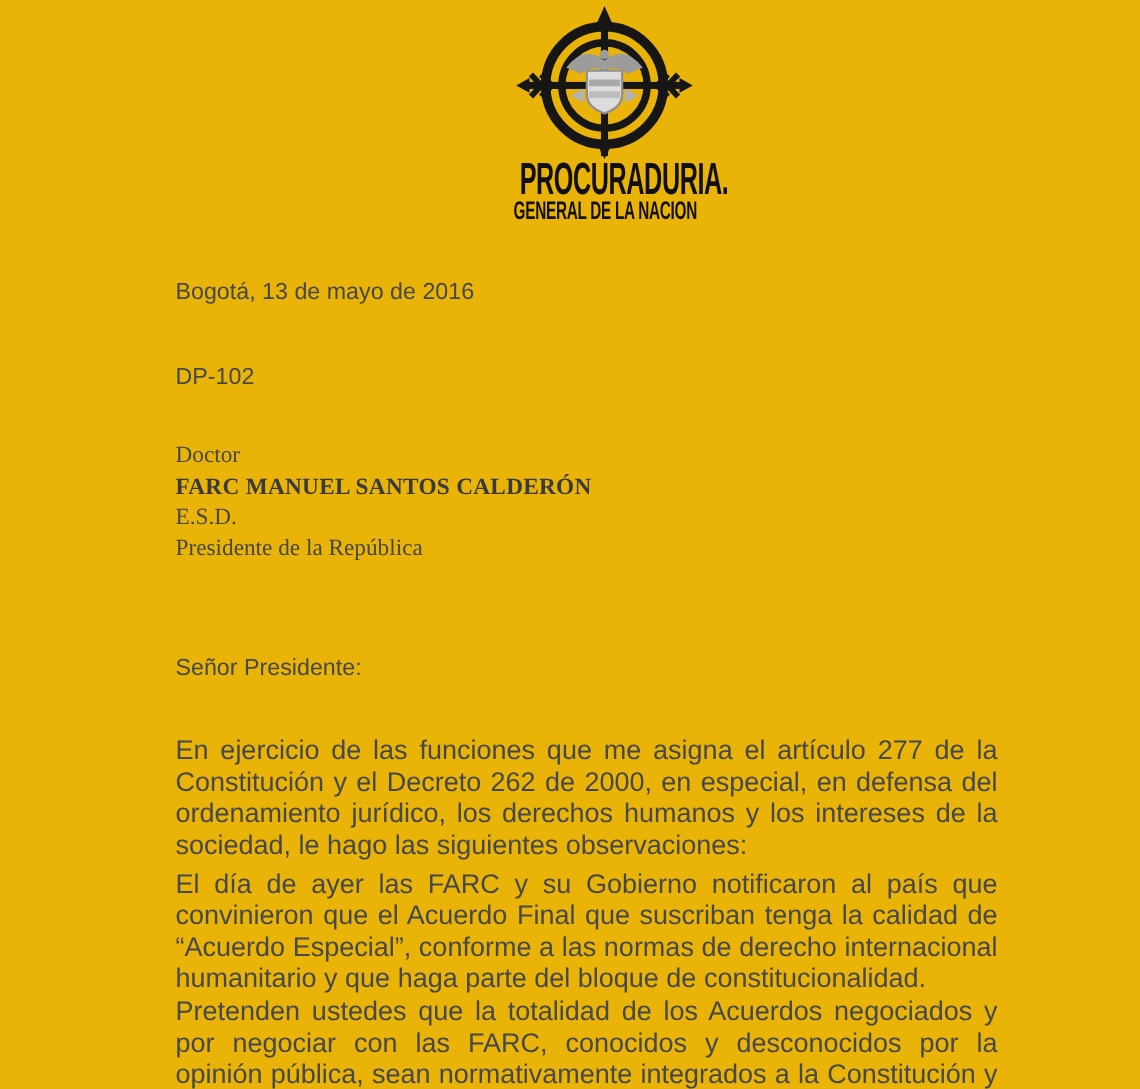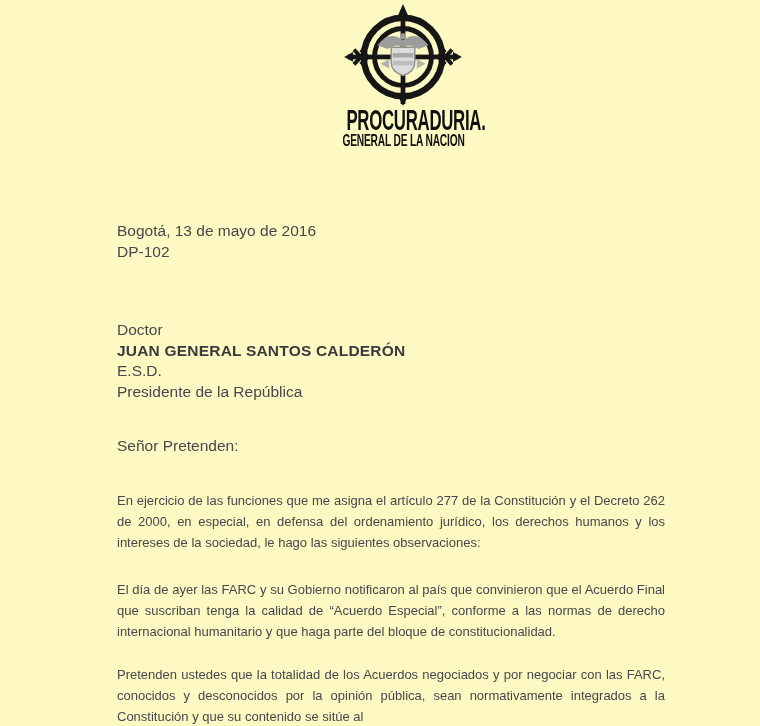--- a/index.html
+++ b/index.html
@@ -9,21 +9,21 @@
   }
   body {
     width: 760px; height: 726px;
     font-family: "Liberation Sans", sans-serif;
     color: #45484c;
     overflow: hidden;
   }
   .page {
     position: relative;
     width: 760px; height: 726px;
-    background: #fef9c3;
+    background: #eab308;
   }
   
   .letterhead {
     position: absolute;
     left: 302px; top: 4px;
     width: 202px;
     text-align: center;
   }
   .seal { display: block; margin: 0 auto; }
   .lh1 {
@@ -42,31 +42,31 @@
     font-size: 17px;
     line-height: 16px;
     color: #101010;
     white-space: nowrap;
     transform: scaleX(0.60);
     transform-origin: 50% 50%;
     letter-spacing: -0.3px;
   }
   
   .txt { font-size: 15.5px; }
-  .date       { position: absolute; left: 117px; top: 186px; margin-top: 36px; }
+  .date       { position: absolute; left: 117px; top: 186px; }
   .ref        { position: absolute; left: 117px; top: 243px; }
-  .addr       { position: absolute; left: 117px; top: 320px; line-height: 20.5px; }
+  .addr       { position: absolute; left: 117px; top: 294px; line-height: 20.5px; font-family: Liberation Serif, serif; }
   .addr .name { font-weight: bold; color: #383b3e; letter-spacing: 0.2px; }
   .salutation { position: absolute; left: 117px; top: 437px; }
   .para {
     position: absolute;
     left: 117px;
     width: 548px;
     margin: 0;
-    font-size: 13px;
+    font-size: 18px;
     line-height: 21px;
     text-align: justify;
   }
   .para-1 { top: 490px; }
   .para-2 { top: 579px; }
   .para-3 { top: 664px; }
 </style>
 </head>
 <body>
 
@@ -107,26 +107,26 @@
     <div class="lh1">PROCURADURIA.</div>
     <div class="lh2">GENERAL DE LA NACION</div>
   </header>
 
   <div class="txt date">Bogotá, 13 de mayo de 2016</div>
 
   <div class="txt ref">DP-102</div>
 
   <div class="txt addr">
     <div>Doctor</div>
-    <div class="name">JUAN GENERAL SANTOS CALDERÓN</div>
+    <div class="name">FARC MANUEL SANTOS CALDERÓN</div>
     <div>E.S.D.</div>
     <div>Presidente de la República</div>
   </div>
 
-  <div class="txt salutation">Señor Pretenden:</div>
+  <div class="txt salutation">Señor Presidente:</div>
 
   <p class="para para-1">En ejercicio de las funciones que me asigna el artículo 277 de la Constitución y el Decreto 262 de 2000, en especial, en defensa del ordenamiento jurídico, los derechos humanos y los intereses de la sociedad, le hago las siguientes observaciones:</p>
 
   <p class="para para-3">Pretenden ustedes que la totalidad de los Acuerdos negociados y por negociar con las FARC, conocidos y desconocidos por la opinión pública, sean normativamente integrados a la Constitución y que su contenido se sitúe al</p>
 
   <p class="para para-2">El día de ayer las FARC y su Gobierno notificaron al país que convinieron que el Acuerdo Final que suscriban tenga la calidad de “Acuerdo Especial”, conforme a las normas de derecho internacional humanitario y que haga parte del bloque de constitucionalidad.</p>
 
 </div>
 
 </body></html>

